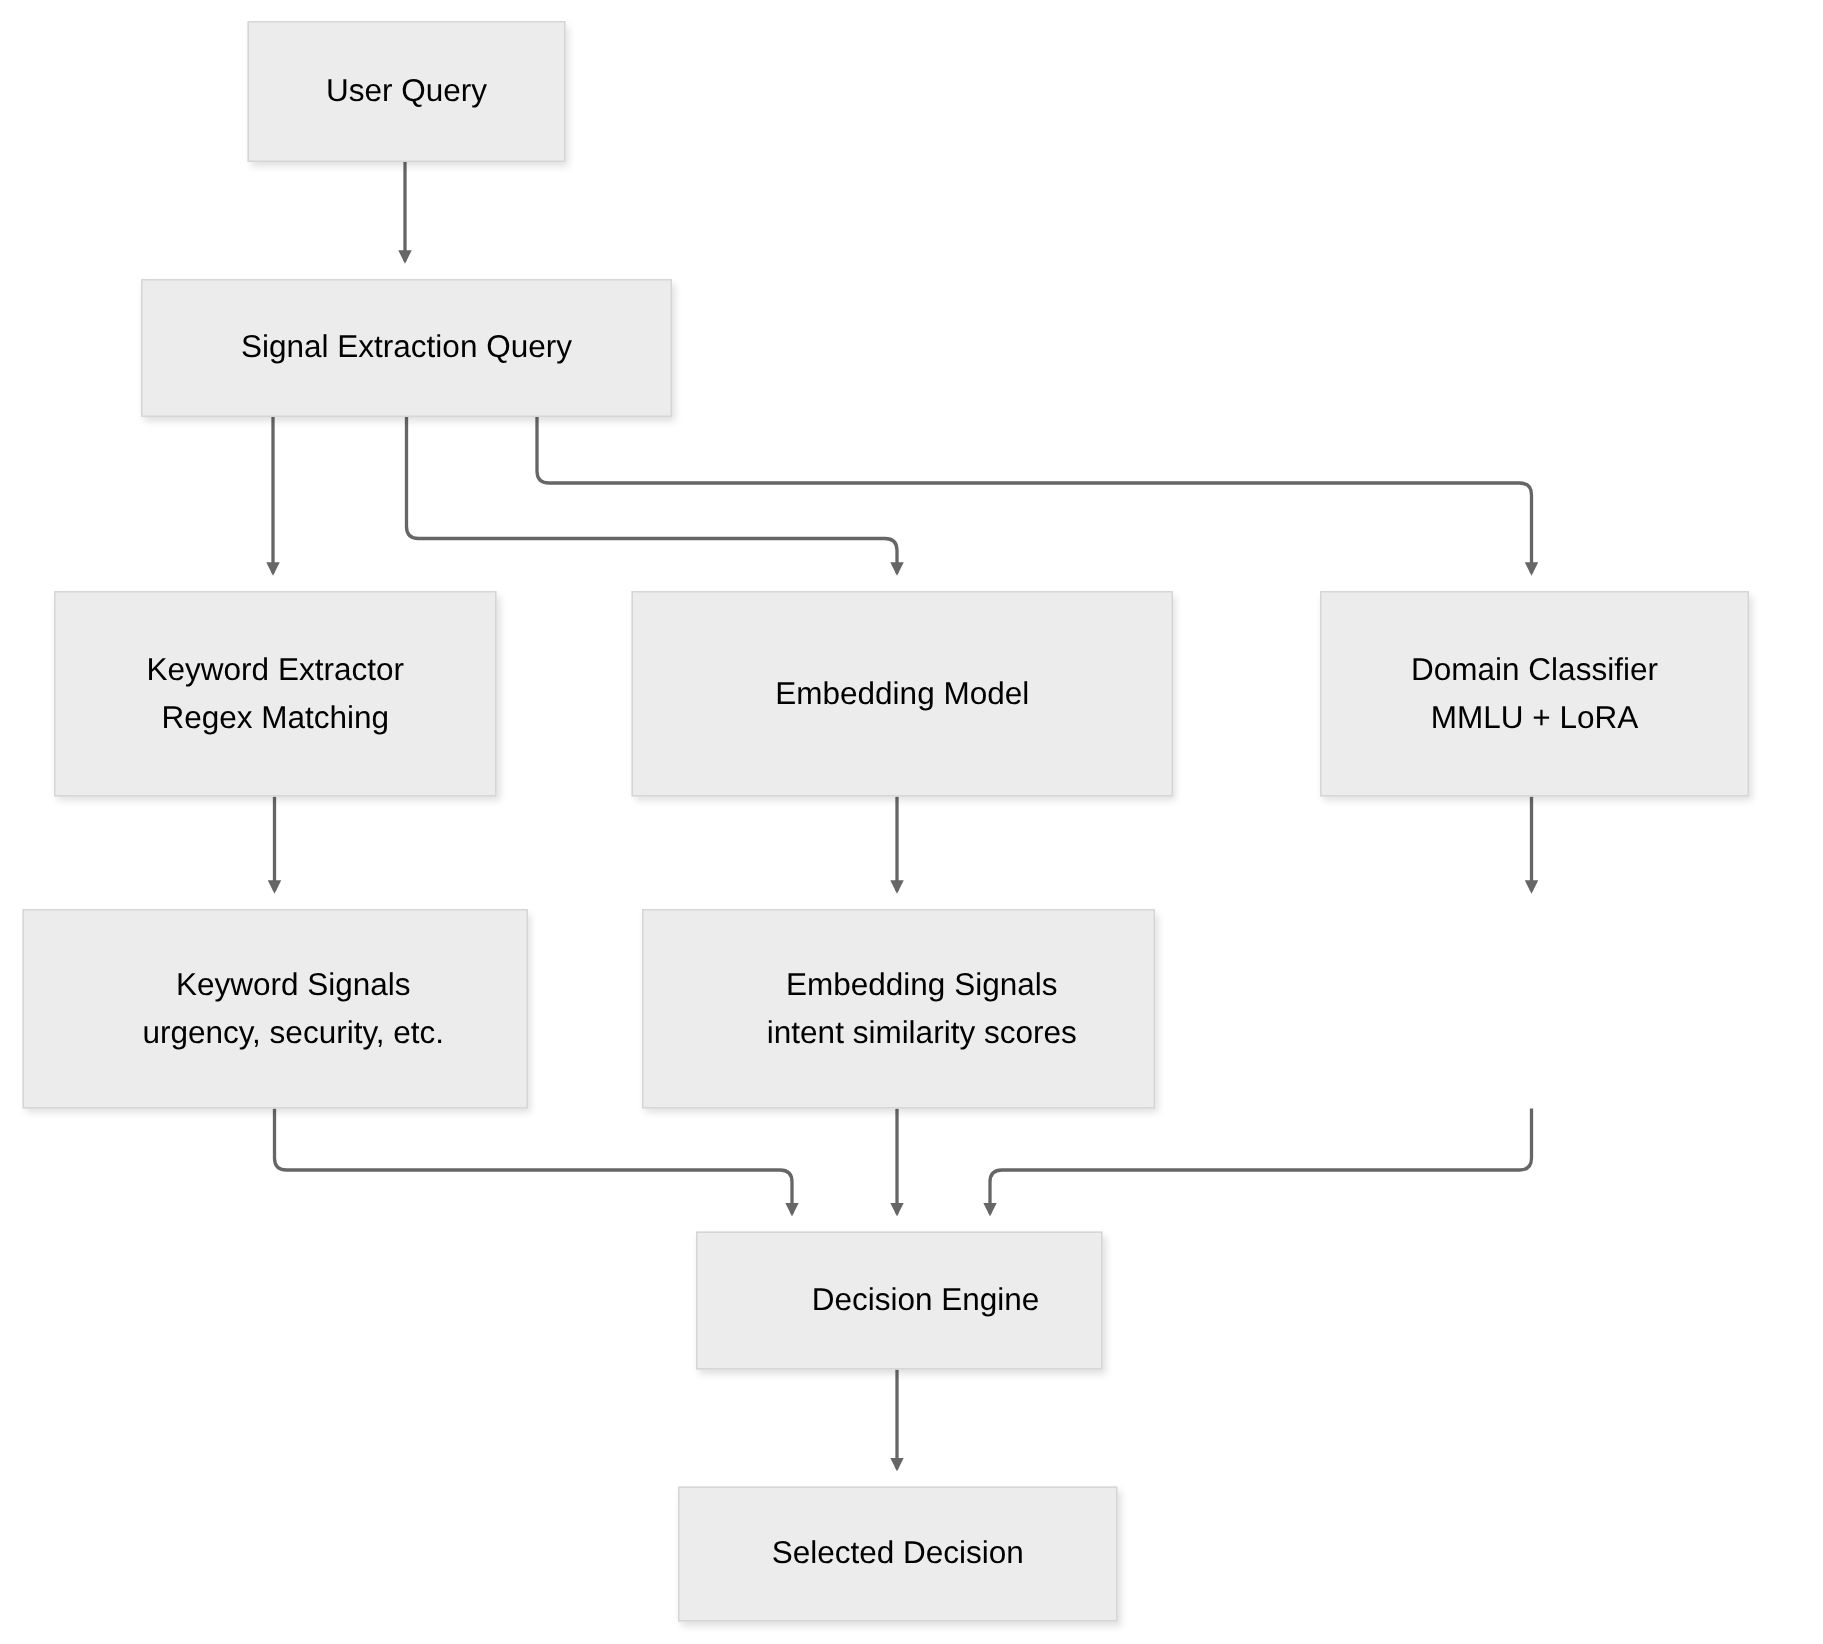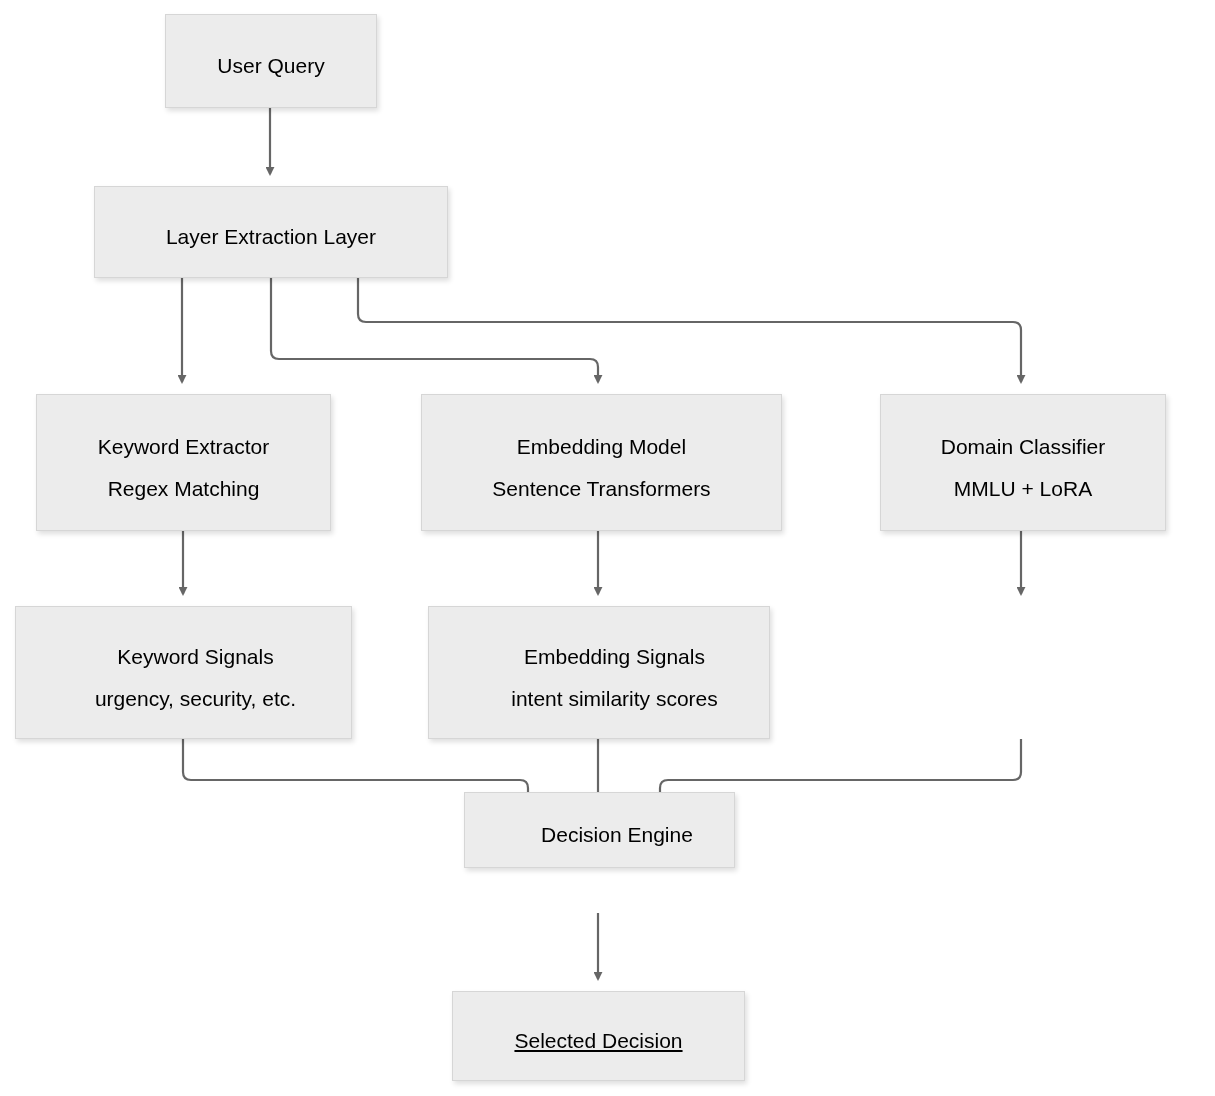--- a/index.html
+++ b/index.html
@@ -36,21 +36,20 @@
     align-items: center;
     justify-content: center;
     color: #000000;
     font-size: 21px;
     line-height: 1.48;
     text-align: center;
     white-space: nowrap;
   }
   .node .l1, .node .l2 {
     display: block;
-    margin-top: 10px;
   }
 </style>
 </head>
 <body>
 
 <div id="canvas">
 
   <svg id="edges" viewBox="0 0 1215 1096" width="1215" height="1096">
     <defs>
       <marker id="arrow" viewBox="0 0 12 12" refX="9.5" refY="6" markerWidth="9" markerHeight="9" orient="auto-start-reverse" markerUnits="userSpaceOnUse">
@@ -81,50 +80,49 @@
 
       <path d="M 598 913 L 598 979" marker-end="url(#arrow)"></path>
     </g>
   </svg>
 
   <div class="node" style="left: 165px; top: 14px; width: 212px; height: 94px;">
     <span class="l1">User Query</span>
   </div>
 
   <div class="node" style="left: 94px; top: 186px; width: 354px; height: 92px;">
-    <span class="l1">Layer Extraction Layer</span>
+    <span class="l1">Signal Extraction Query</span>
   </div>
 
   <div class="node" style="left: 36px; top: 394px; width: 295px; height: 137px; justify-content: center;">
     <span class="l1">Keyword Extractor</span>
     <span class="l2">Regex Matching</span>
   </div>
 
   <div class="node" style="left: 421px; top: 394px; width: 361px; height: 137px;">
     <span class="l1">Embedding Model</span>
-    <span class="l2">Sentence Transformers</span>
   </div>
 
   <div class="node" style="left: 880px; top: 394px; width: 286px; height: 137px;">
     <span class="l1">Domain Classifier</span>
     <span class="l2">MMLU + LoRA</span>
   </div>
 
   <div class="node" style="left: 15px; top: 606px; width: 337px; height: 133px; padding-left: 24px;">
     <span class="l1">Keyword Signals</span>
     <span class="l2">urgency, security, etc.</span>
   </div>
 
   <div class="node" style="left: 428px; top: 606px; width: 342px; height: 133px; padding-left: 31px;">
     <span class="l1">Embedding Signals</span>
     <span class="l2">intent similarity scores</span>
   </div>
 
 
-  <div class="node" style="left: 464px; top: 792px; width: 271px; height: 76px; padding-left: 35px;">
+  <div class="node" style="left: 464px; top: 821px; width: 271px; height: 92px; padding-left: 35px;">
     <span class="l1">Decision Engine</span>
   </div>
 
-  <div class="node" style="left: 452px; top: 991px; width: 293px; height: 90px; text-decoration: underline;">
+  <div class="node" style="left: 452px; top: 991px; width: 293px; height: 90px;">
     <span class="l1">Selected Decision</span>
   </div>
 
 </div>
 
 </body></html>

